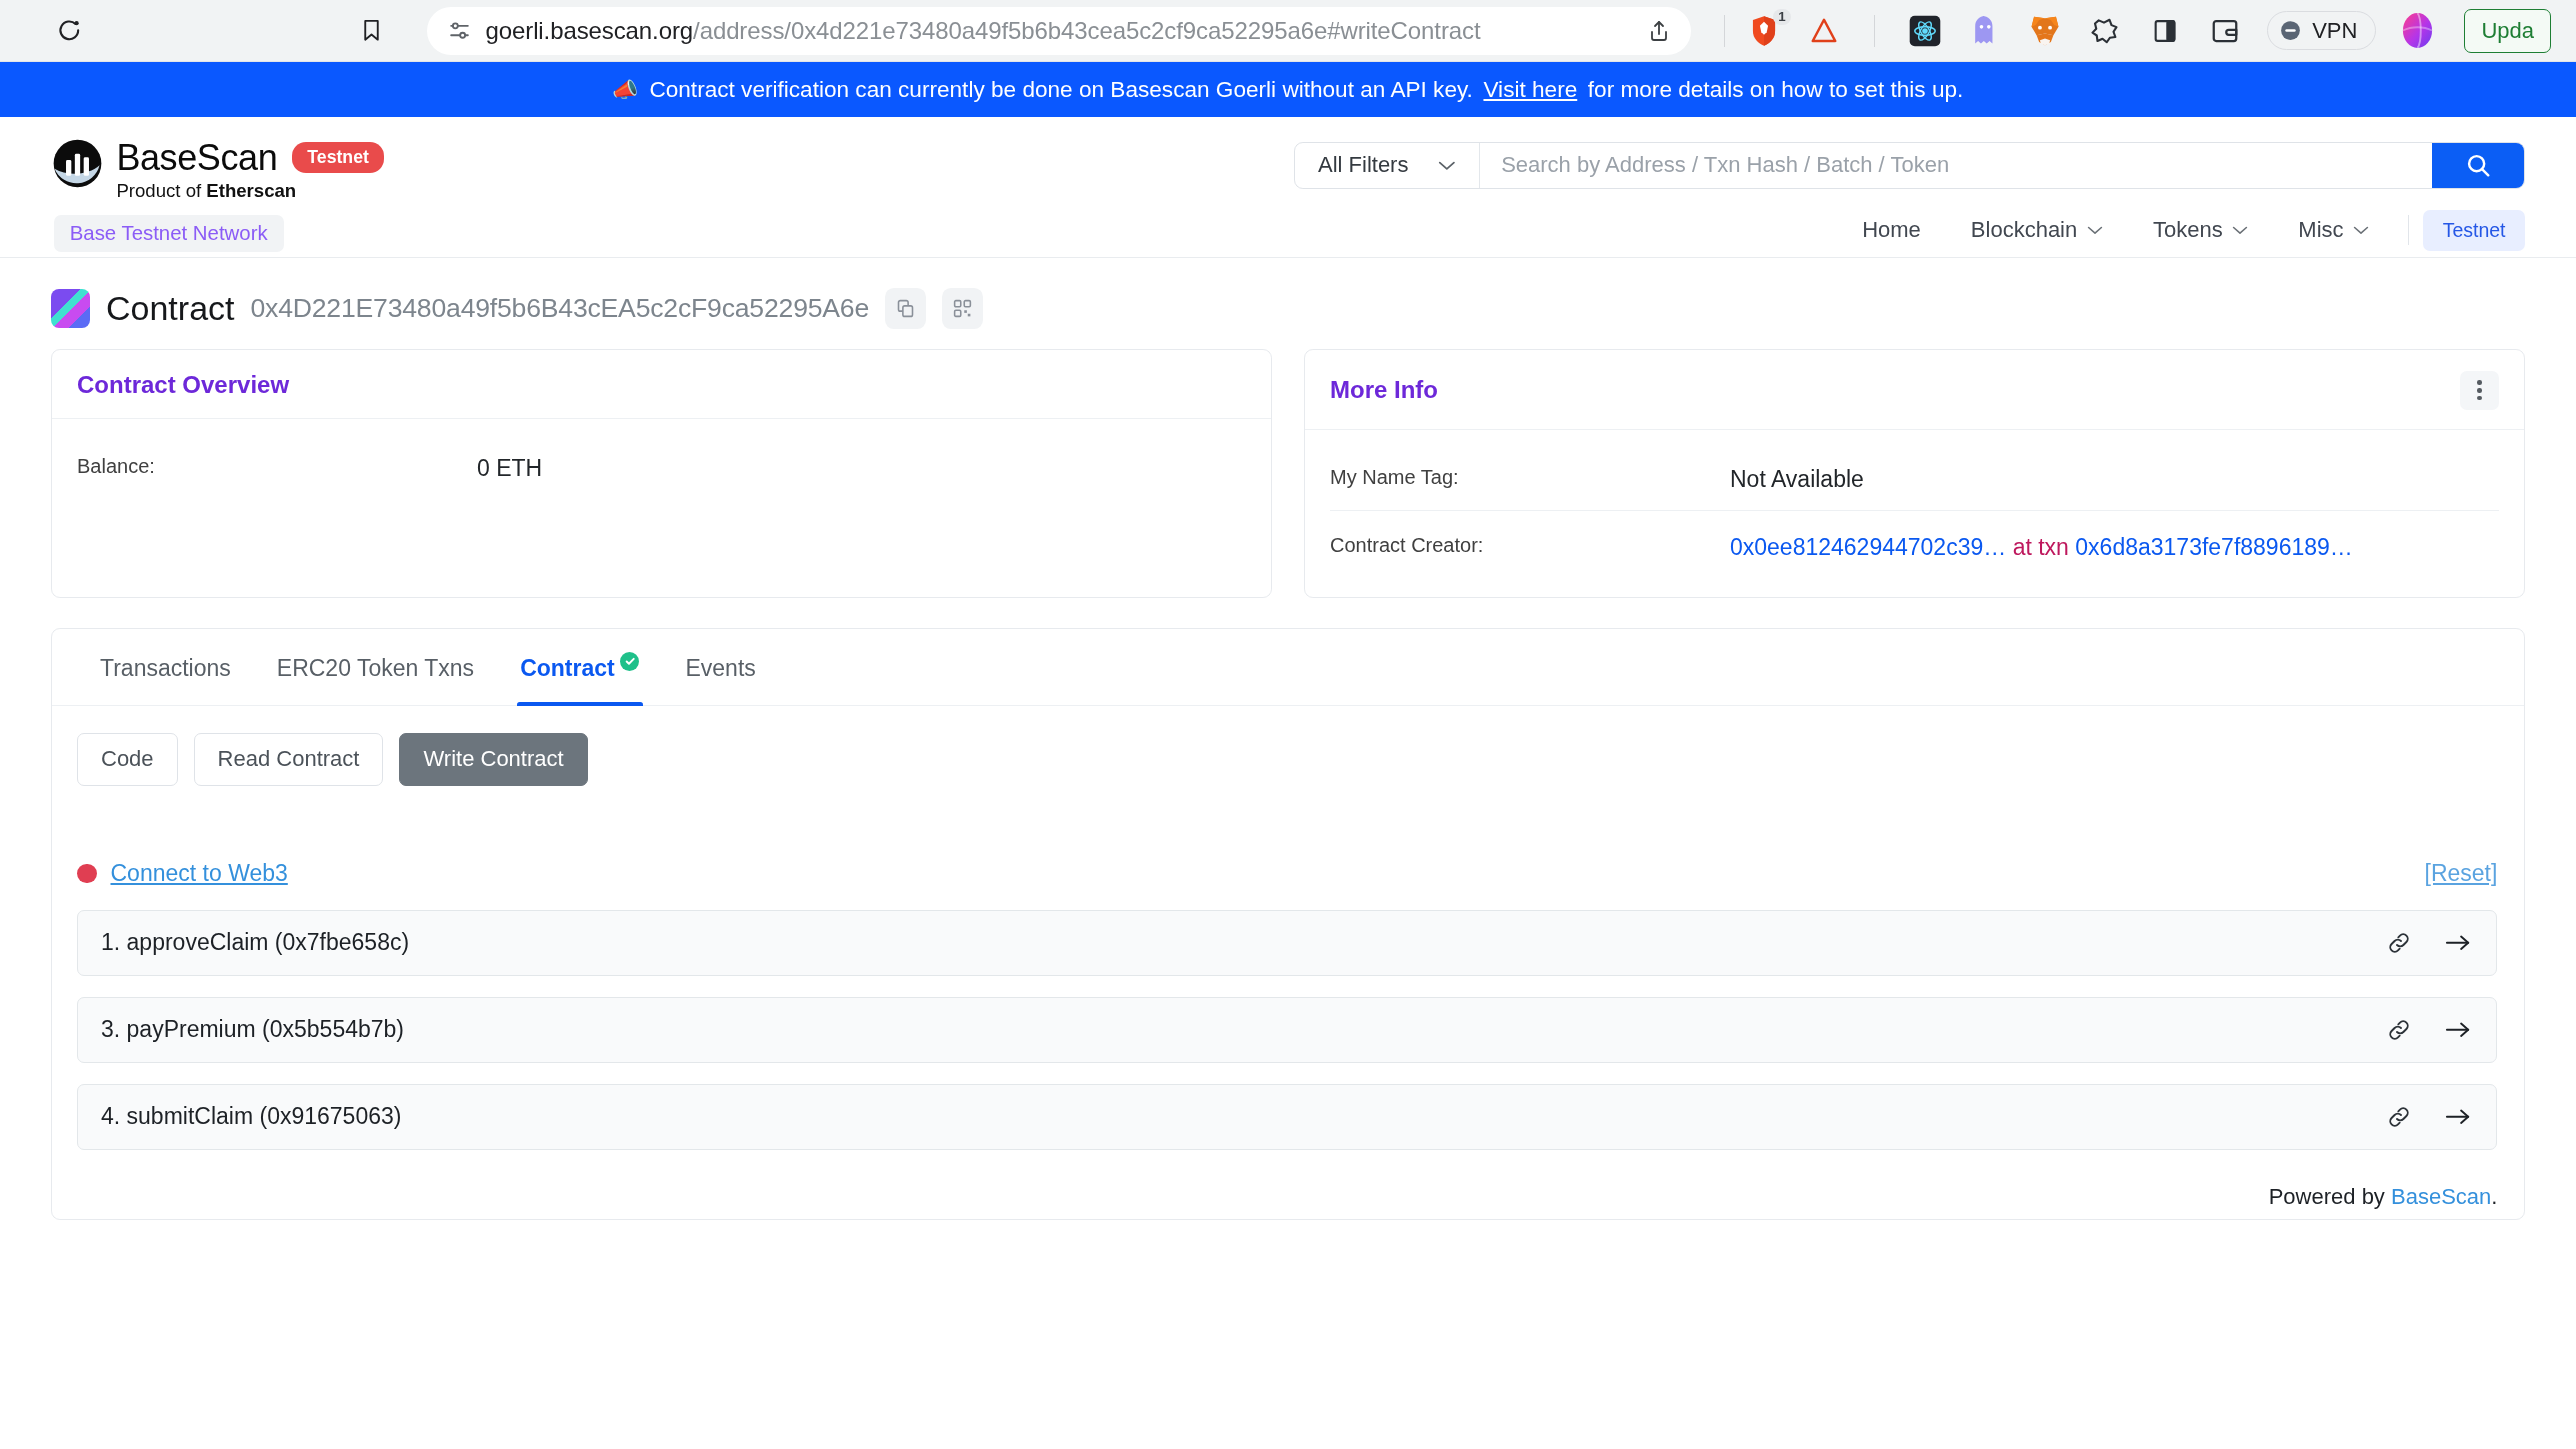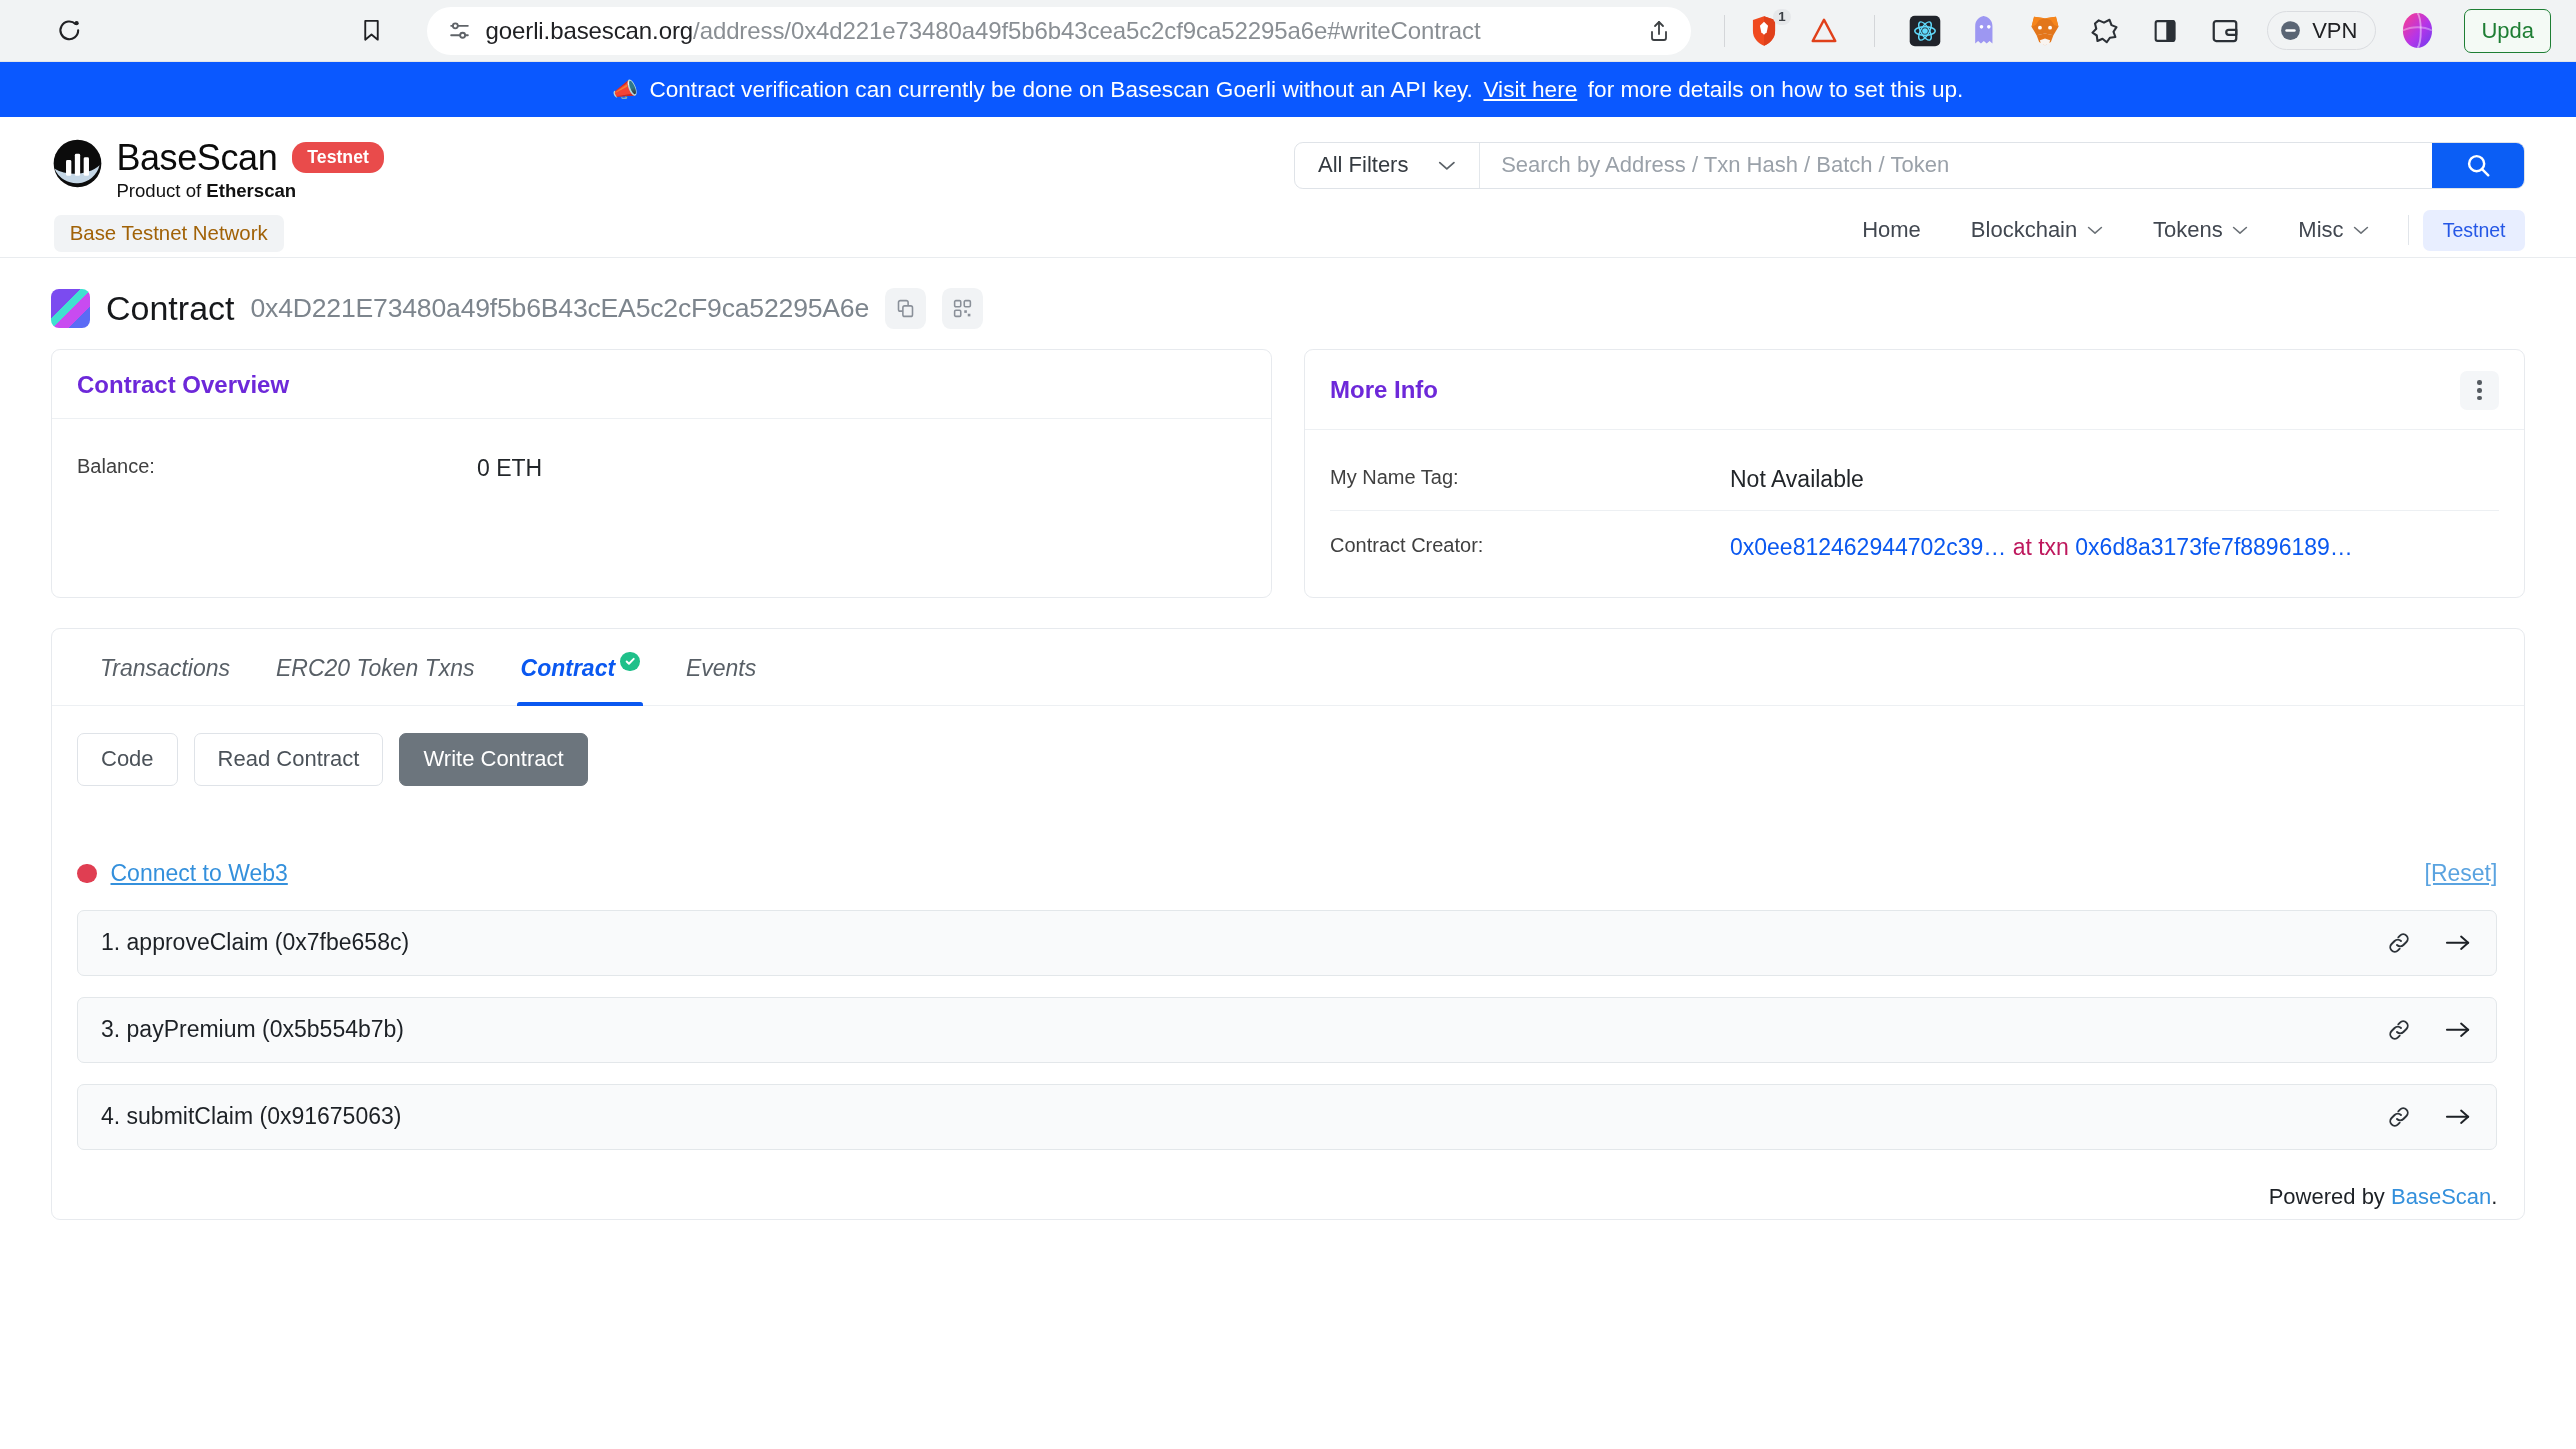--- a/index.html
+++ b/index.html
@@ -112,21 +112,21 @@
   .brand-text { display: flex; flex-direction: column; }
   .brand-top { display: flex; align-items: center; gap: 15px; }
   .brand-name { font-size: 36px; font-weight: 400; color: #0b0b0b; letter-spacing: -0.4px; }
   .testnet-chip {
     background: #e94b4b; color: #fff; font-size: 17.7px; font-weight: 700;
     border-radius: 14px; padding: 3.5px 15px 4.4px; line-height: 1.25;
   }
   .brand-sub { font-size: 18.6px; color: #111; margin-top: 1.8px; }
   .brand-sub b { font-weight: 700; }
   .network-chip {
-    background: #f1f3f5; color: #a16207; font-size: 20.4px;
+    background: #f1f3f5; color: #8b5cf6; font-size: 20.4px;
     border-radius: 7px; padding: 7px 16px; align-self: flex-start;
     margin-left: 2.7px;
   }
 
   .right-col { display: flex; flex-direction: column; align-items: flex-end; gap: 19.5px; padding-top: 5.3px; }
   .searchwrap {
     display: flex; align-items: stretch;
     width: 1231px; height: 47px;
     border: 0.9px solid #dfe3e8; border-radius: 8.9px; overflow: hidden;
     background: #fff;
@@ -202,21 +202,21 @@
   .lnk { color: #0a58f0; text-decoration: none; }
   .muted-mid { color: #be185d; }
 
   
   .tabcard {
     margin-top: 30px; background: #fff;
     border: 0.9px solid #e7eaee; border-radius: 8.9px;
   }
   .tabstrip {
     display: flex; align-items: center; gap: 0;
-    padding: 0 25px; border-bottom: 0.9px solid #edf0f3; font-style: italic;
+    padding: 0 25px; border-bottom: 0.9px solid #edf0f3;
   }
   .tab {
     font-size: 23px; color: #585f66; padding: 26.6px 23px 23px;
     position: relative; white-space: nowrap; display: flex; gap: 5.3px; align-items: flex-start;
   }
   .tab.active { color: #0a58f0; font-weight: 700; }
   .tab.active::after {
     content: ""; position: absolute; left: 19.5px; right: 19.5px; bottom: -0.9px;
     height: 4.4px; background: #0a58f0; border-radius: 2.7px 2.7px 0 0;
   }

